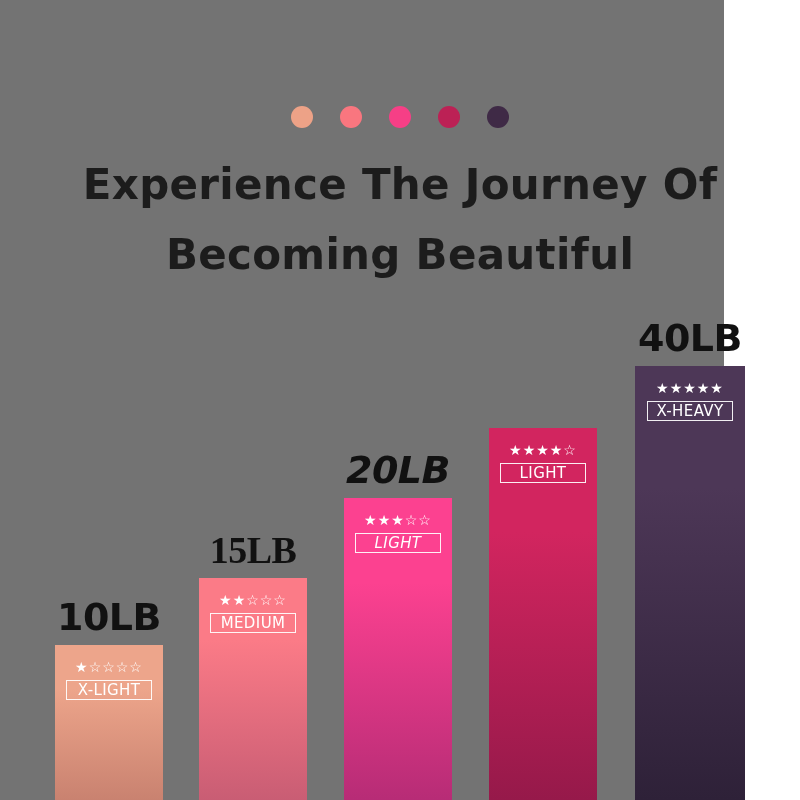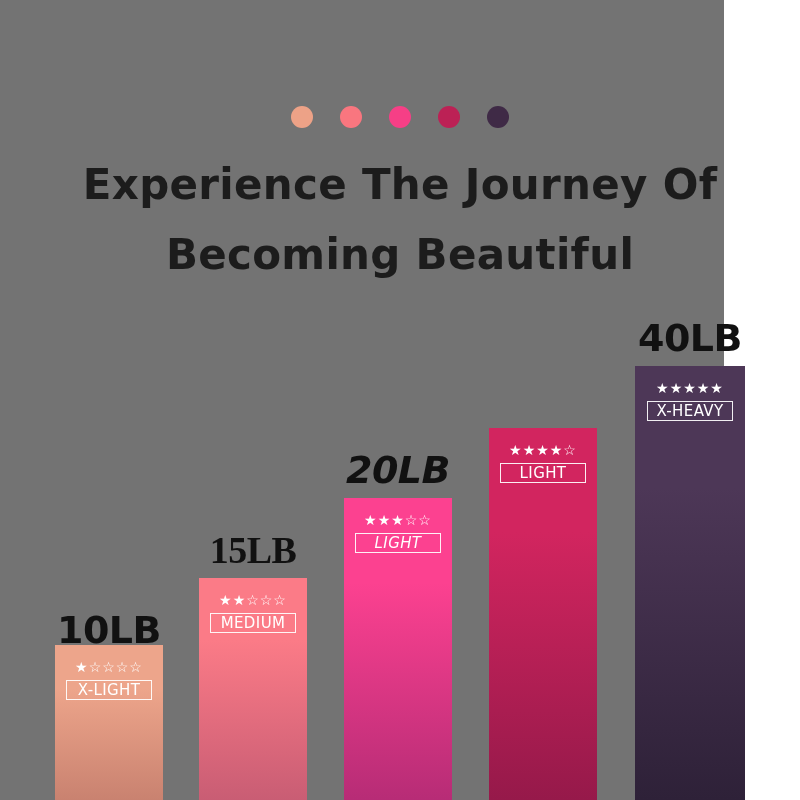--- a/index.html
+++ b/index.html
@@ -128,21 +128,21 @@
   </div>
 
   <div class="heading">
     <span class="line">Experience The Journey Of</span>
     <span class="line">Becoming Beautiful</span>
   </div>
 
   <div class="chart">
 
     <div class="bar-group" style="left: 55px; width: 108px; height: 155px;">
-      <div class="bar-label" style="bottom: 148px;">10LB</div>
+      <div class="bar-label" style="bottom: 161px;">10LB</div>
       <div class="bar" style="height: 155px; background: linear-gradient(rgb(237, 165, 139) 0%, rgb(237, 165, 139) 28%, rgb(201, 130, 112) 100%);">
         <div class="badge">
           <div class="stars">★☆☆☆☆</div>
           <div class="level-box">X-LIGHT</div>
         </div>
       </div>
     </div>
 
     <div class="bar-group" style="left: 199px; width: 108px; height: 222px;">
       <div class="bar-label" style="bottom: 228px; font-family: Liberation Serif, serif;">15LB</div>

